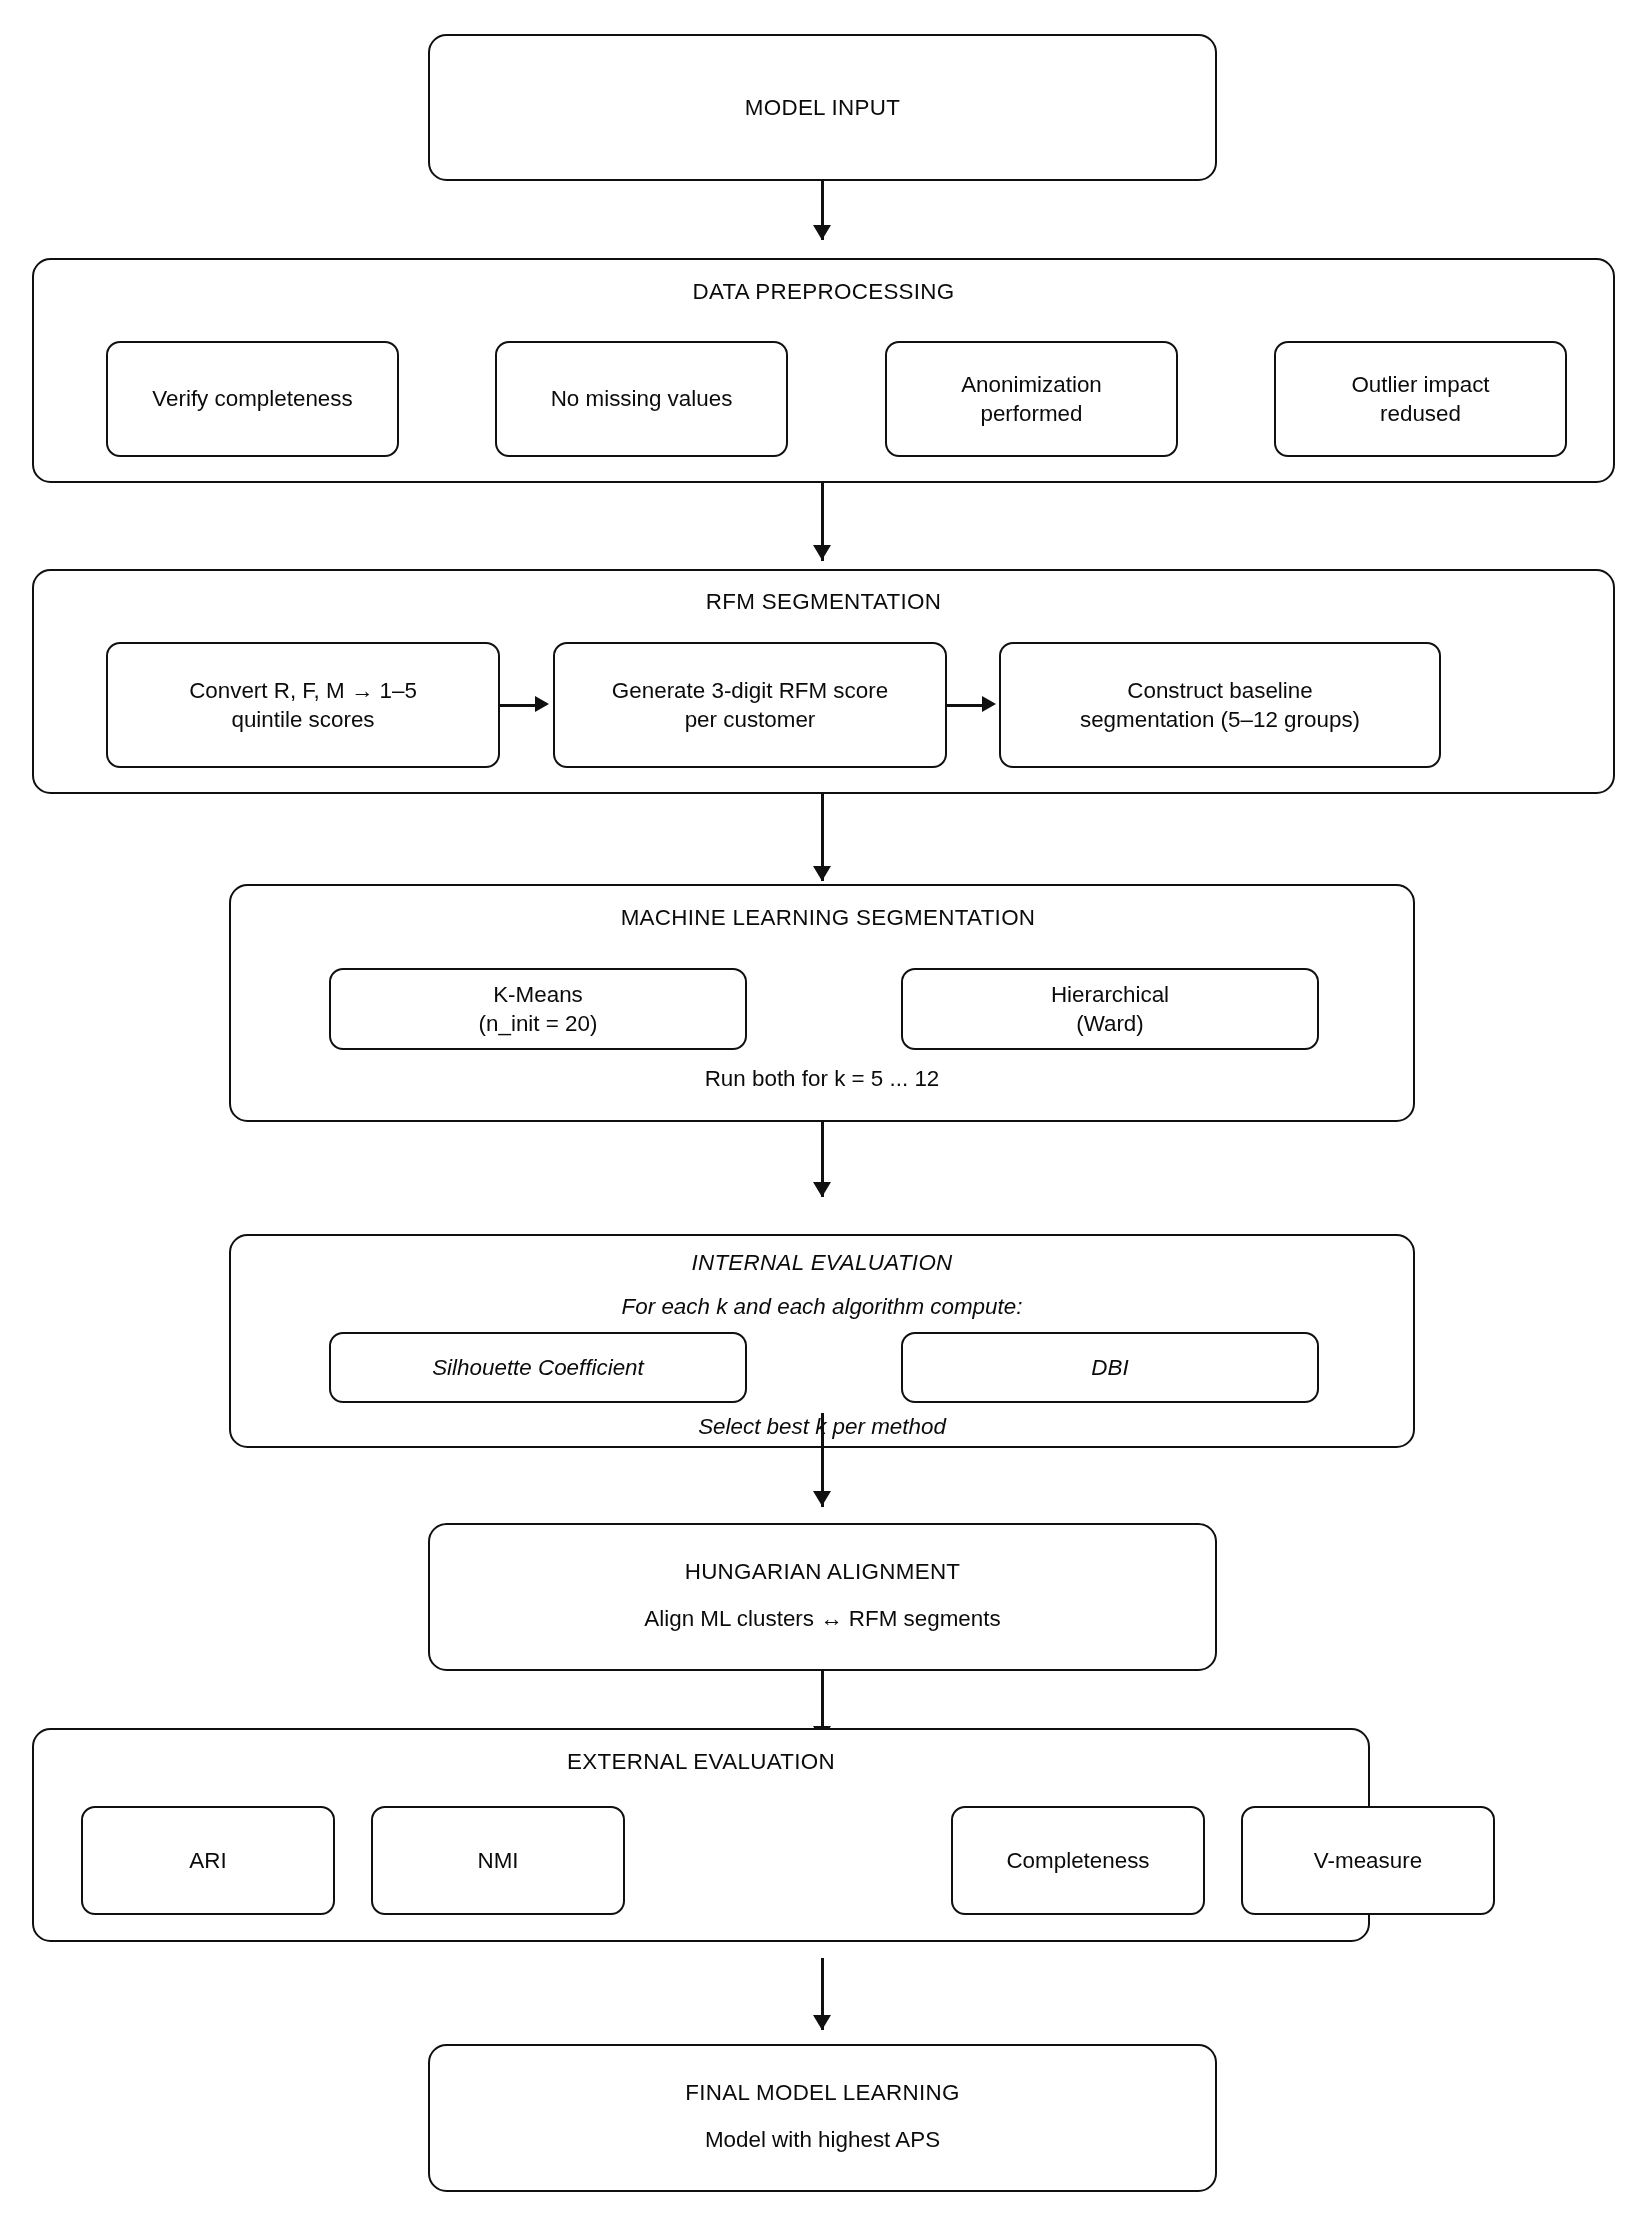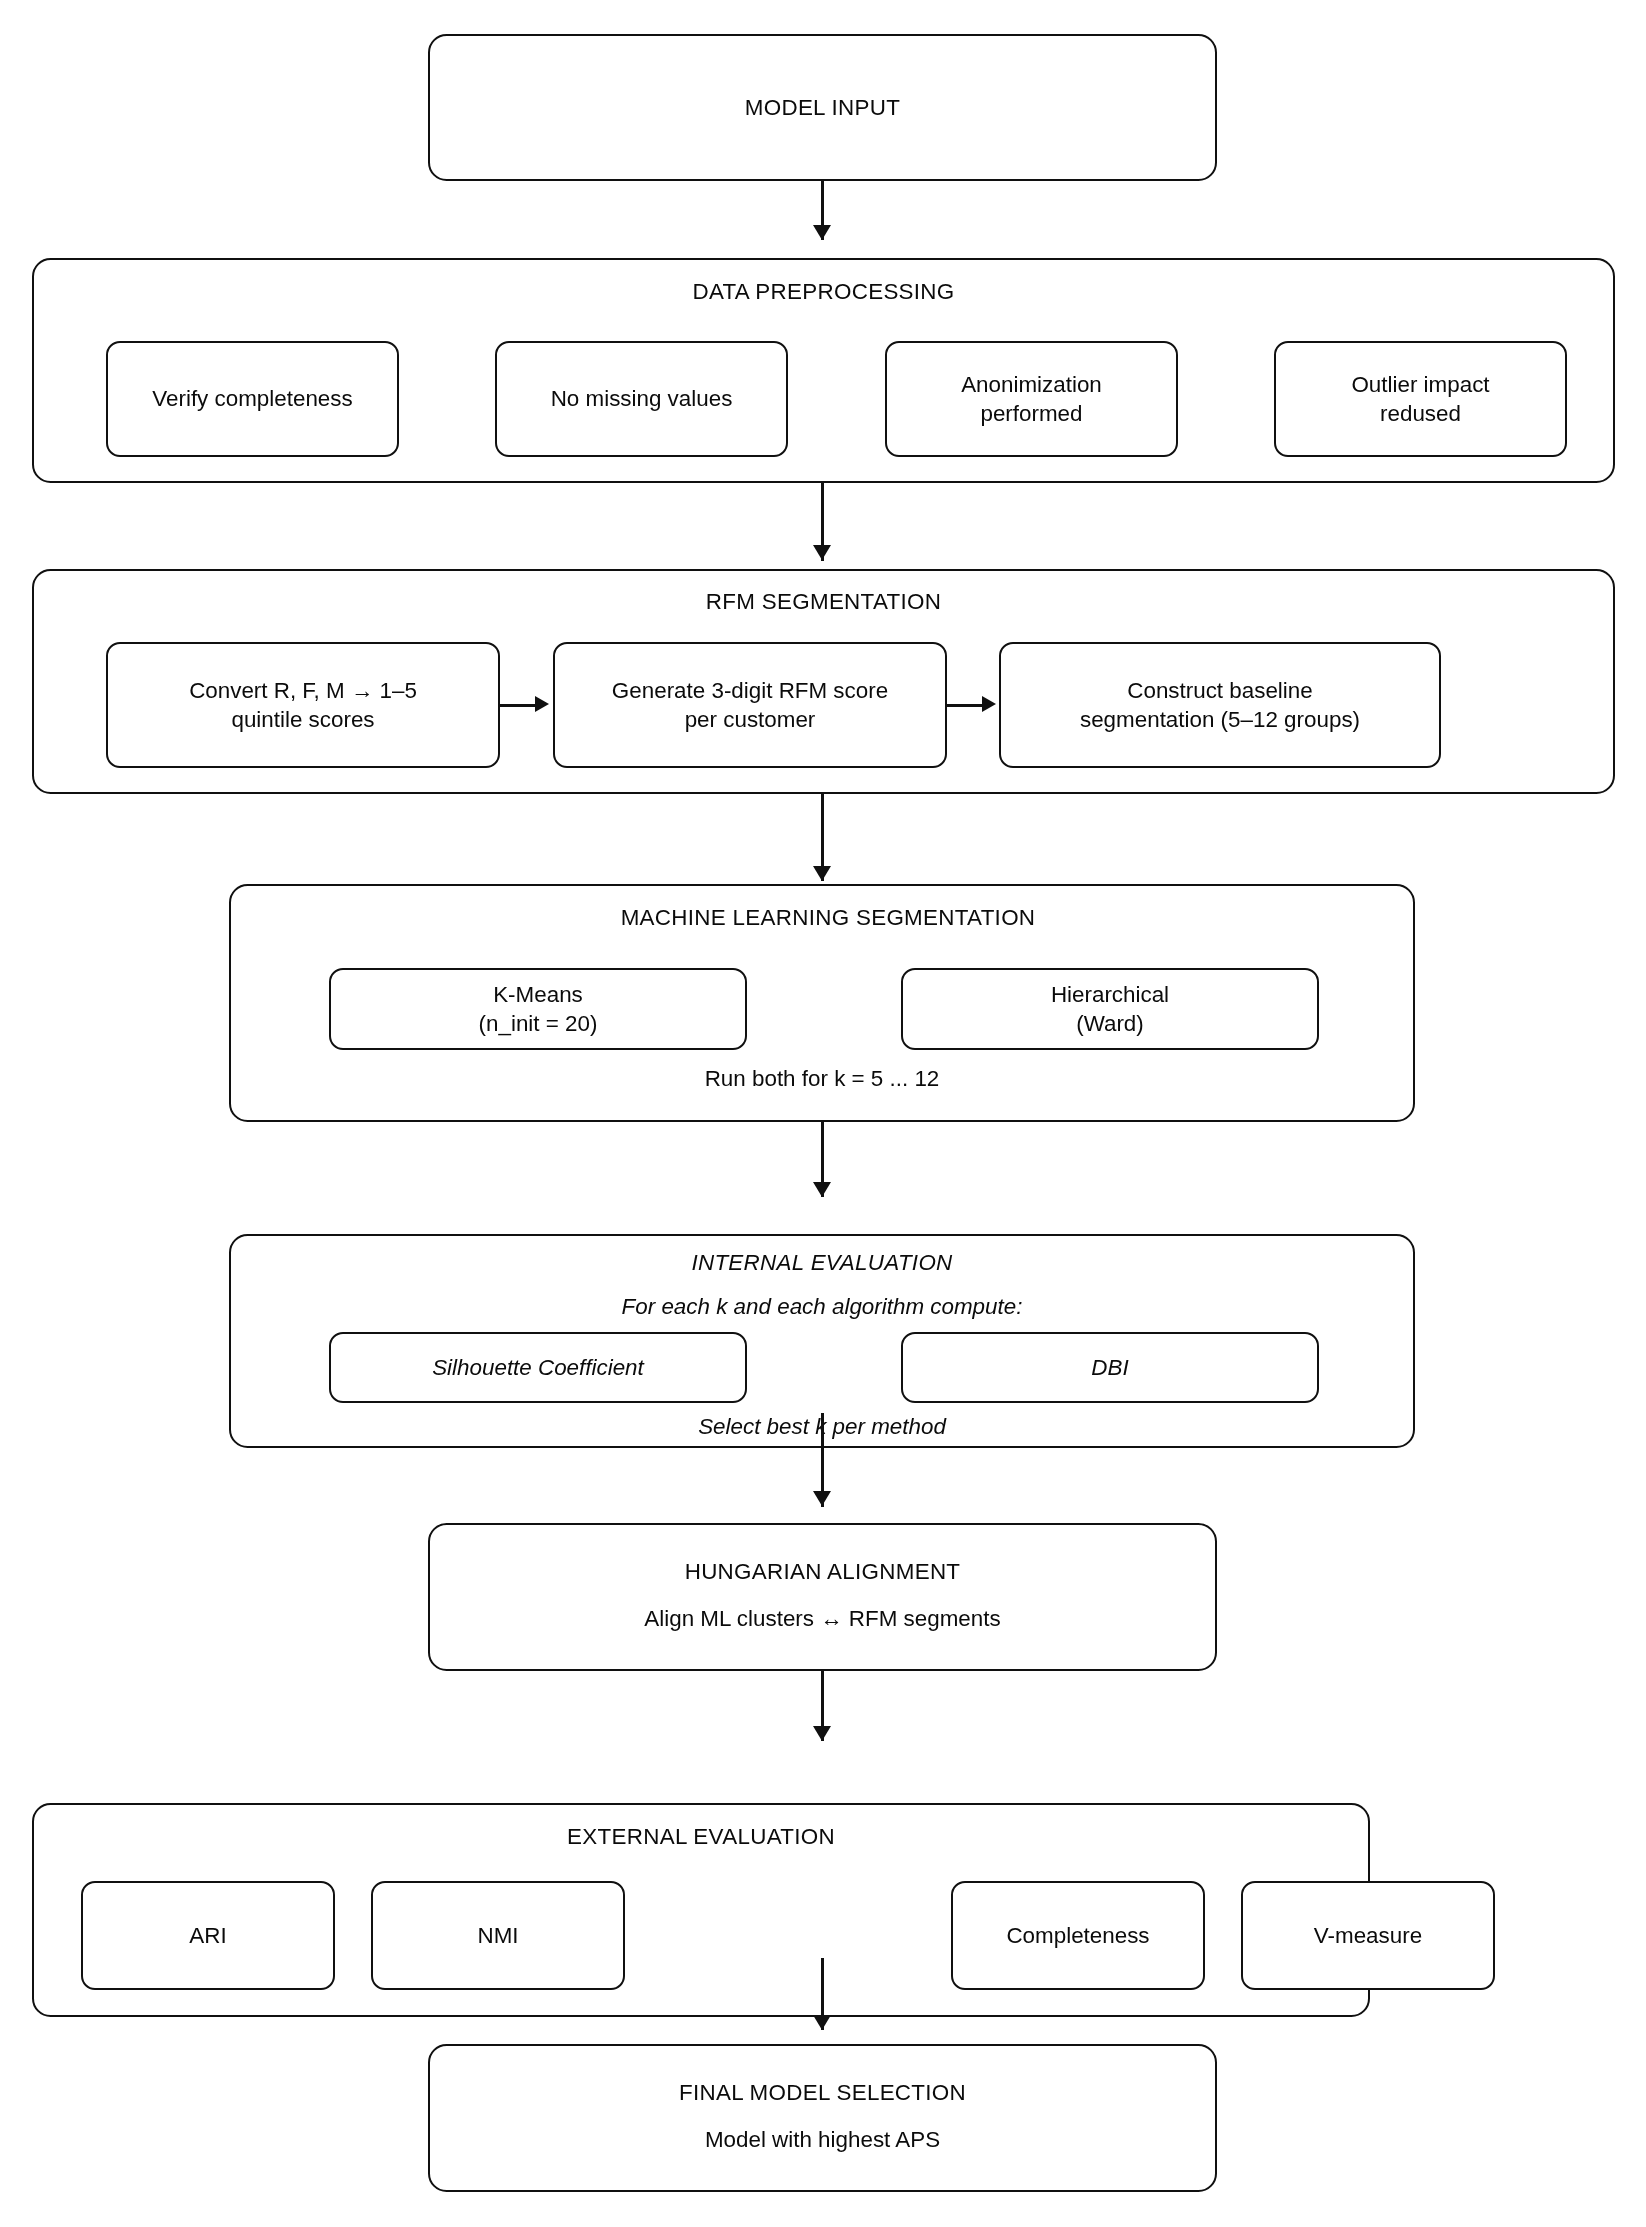--- a/index.html
+++ b/index.html
@@ -201,21 +201,21 @@
   <div class="varrow" style="left:813px; top:1491px;"></div>
 
   <div class="node" style="left:428px; top:1523px; width:789px; height:148px;">
     <div class="title" style="top:34px;">HUNGARIAN ALIGNMENT</div>
     <div class="centertext" style="top:81px;">Align ML clusters ↔ RFM segments</div>
   </div>
 
   <div class="vline" style="left:821px; top:1671px; height:70px;"></div>
   <div class="varrow" style="left:813px; top:1726px;"></div>
 
-  <div class="node" style="left:32px; top:1803px; width:1338px; height:214px;">
+  <div class="node" style="left:32px; top:1728px; width:1338px; height:214px;">
     <div class="title" style="top:18.6px;">EXTERNAL EVALUATION</div>
 
     <div class="node inner" style="left:47px; top:76px; width:254px; height:109px;">
       <div class="boxlabel">ARI</div>
     </div>
 
     <div class="node inner" style="left:337px; top:76px; width:254px; height:109px;">
       <div class="boxlabel">NMI</div>
     </div>
 
@@ -226,18 +226,18 @@
 
     <div class="node inner" style="left:1207px; top:76px; width:254px; height:109px;">
       <div class="boxlabel">V-measure</div>
     </div>
   </div>
 
   <div class="vline" style="left:821px; top:1958px; height:72px;"></div>
   <div class="varrow" style="left:813px; top:2015px;"></div>
 
   <div class="node" style="left:428px; top:2044px; width:789px; height:148px;">
-    <div class="title" style="top:34px;">FINAL MODEL SELECTION</div>
+    <div class="title" style="top:34px;">FINAL MODEL LEARNING</div>
     <div class="centertext" style="top:81px;">Model with highest APS</div>
   </div>
 
 </div>
 
 
 </body></html>

